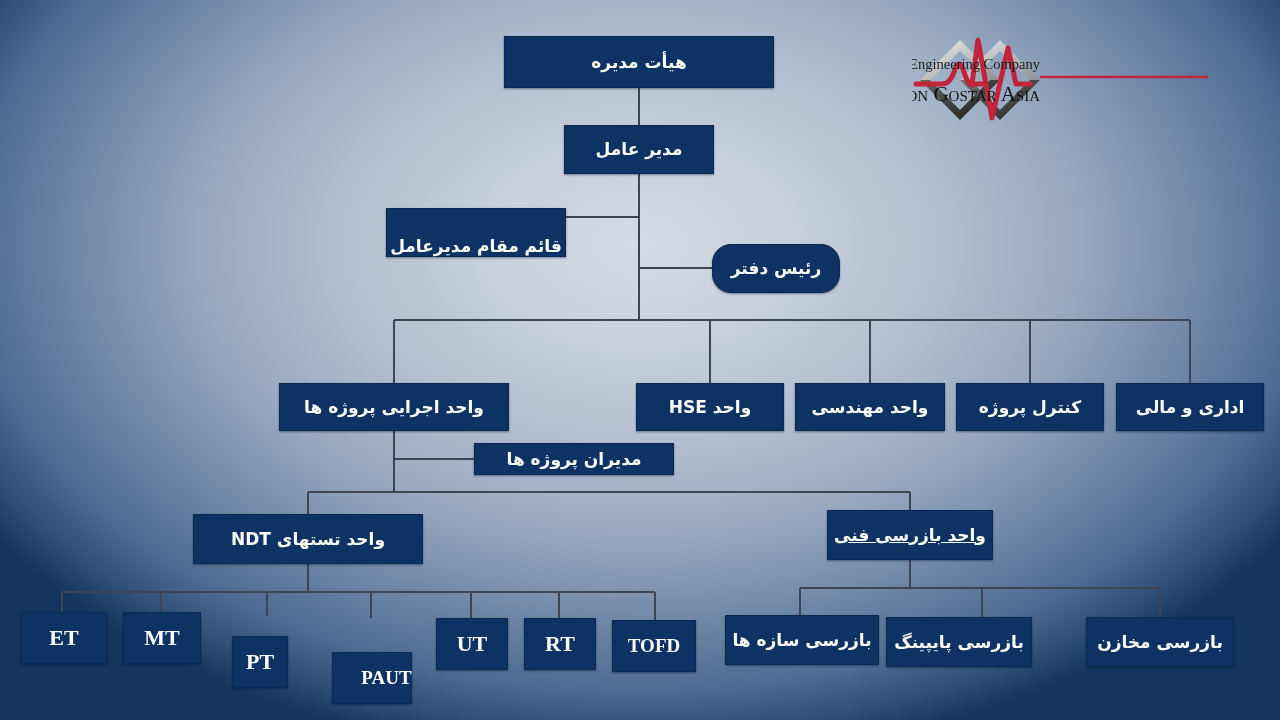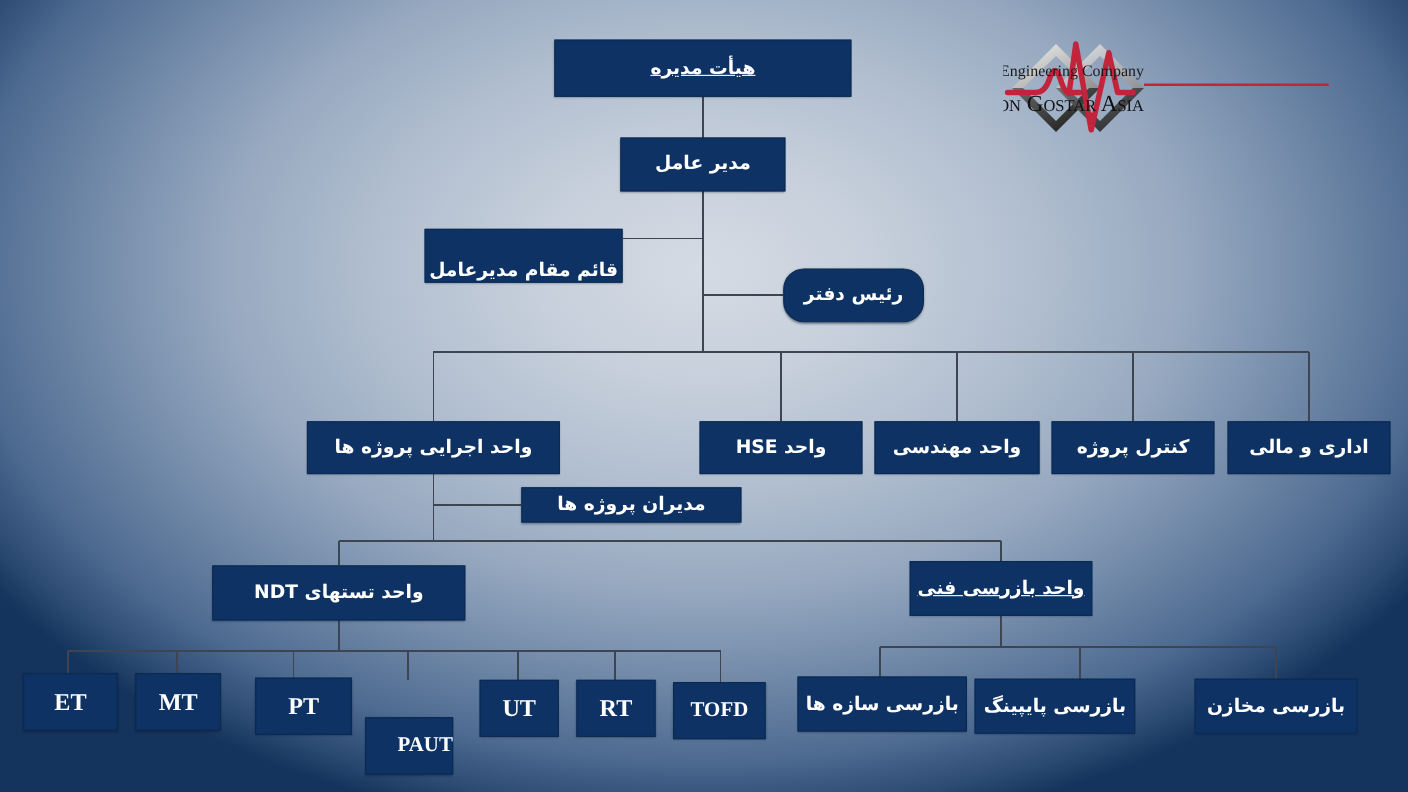--- a/index.html
+++ b/index.html
@@ -156,21 +156,21 @@
 
     <path d="M4 62 L30 62 Q38 62 42 50 Q47 34 52 50 Q57 66 62 62 L70 62" stroke="#c2243c" stroke-width="5" fill="none" stroke-linecap="round"></path>
     <path d="M60 62 L66 18 L80 96 L96 26 L104 62 L118 62" stroke="#c2243c" stroke-width="5" fill="none" stroke-linejoin="round" stroke-linecap="round"></path>
 
     <text x="128" y="47" font-family="Liberation Serif, DejaVu Serif, serif" font-size="14.5" fill="#1a1a1a">Inspection Engineering Company</text>
     <line x1="128" y1="55" x2="296" y2="55" stroke="#c2243c" stroke-width="2.4"></line>
     <text x="128" y="79" font-family="Liberation Serif, DejaVu Serif, serif" font-size="21" fill="#111111">A<tspan font-size="15">ZMOON</tspan> G<tspan font-size="15">OSTAR</tspan> A<tspan font-size="15">SIA</tspan></text>
   </svg>
 
   <div id="nodes">
-      <div class="node fa" style="left: 504px; top: 36px; width: 270px; height: 52px; text-decoration: underline;">
+      <div class="node fa" style="left: 504px; top: 36px; width: 270px; height: 52px;">
         <span class="label">هیأت مدیره</span>
       </div>
       <div class="node fa" style="left: 564px; top: 125px; width: 150px; height: 49px;">
         <span class="label">مدیر عامل</span>
       </div>
       <div class="node fa" style="left: 386px; top: 208px; width: 180px; height: 49px; align-items: flex-end;">
         <span class="label">قائم مقام مدیرعامل</span>
       </div>
       <div class="node fa" style="left: 712px; top: 244px; width: 128px; height: 49px; border-radius: 19px;">
         <span class="label">رئیس دفتر</span>
@@ -198,21 +198,21 @@
       </div>
       <div class="node fa" style="left: 827px; top: 510px; width: 166px; height: 50px; text-decoration: underline;">
         <span class="label">واحد بازرسی فنی</span>
       </div>
       <div class="node latin" style="left: 21px; top: 612px; width: 86px; height: 52px;">
         <span class="label">ET</span>
       </div>
       <div class="node latin" style="left: 123px; top: 612px; width: 78px; height: 52px;">
         <span class="label">MT</span>
       </div>
-      <div class="node latin" style="left: 232px; top: 616px; width: 88px; height: 52px;">
+      <div class="node latin" style="left: 232px; top: 636px; width: 56px; height: 52px;">
         <span class="label">PT</span>
       </div>
       <div class="node latin small" style="left: 332px; top: 652px; width: 80px; height: 52px; padding-left: 29px;">
         <span class="label">PAUT</span>
       </div>
       <div class="node latin" style="left: 436px; top: 618px; width: 72px; height: 52px;">
         <span class="label">UT</span>
       </div>
       <div class="node latin" style="left: 524px; top: 618px; width: 72px; height: 52px; text-align: center;">
         <span class="label">RT</span>

